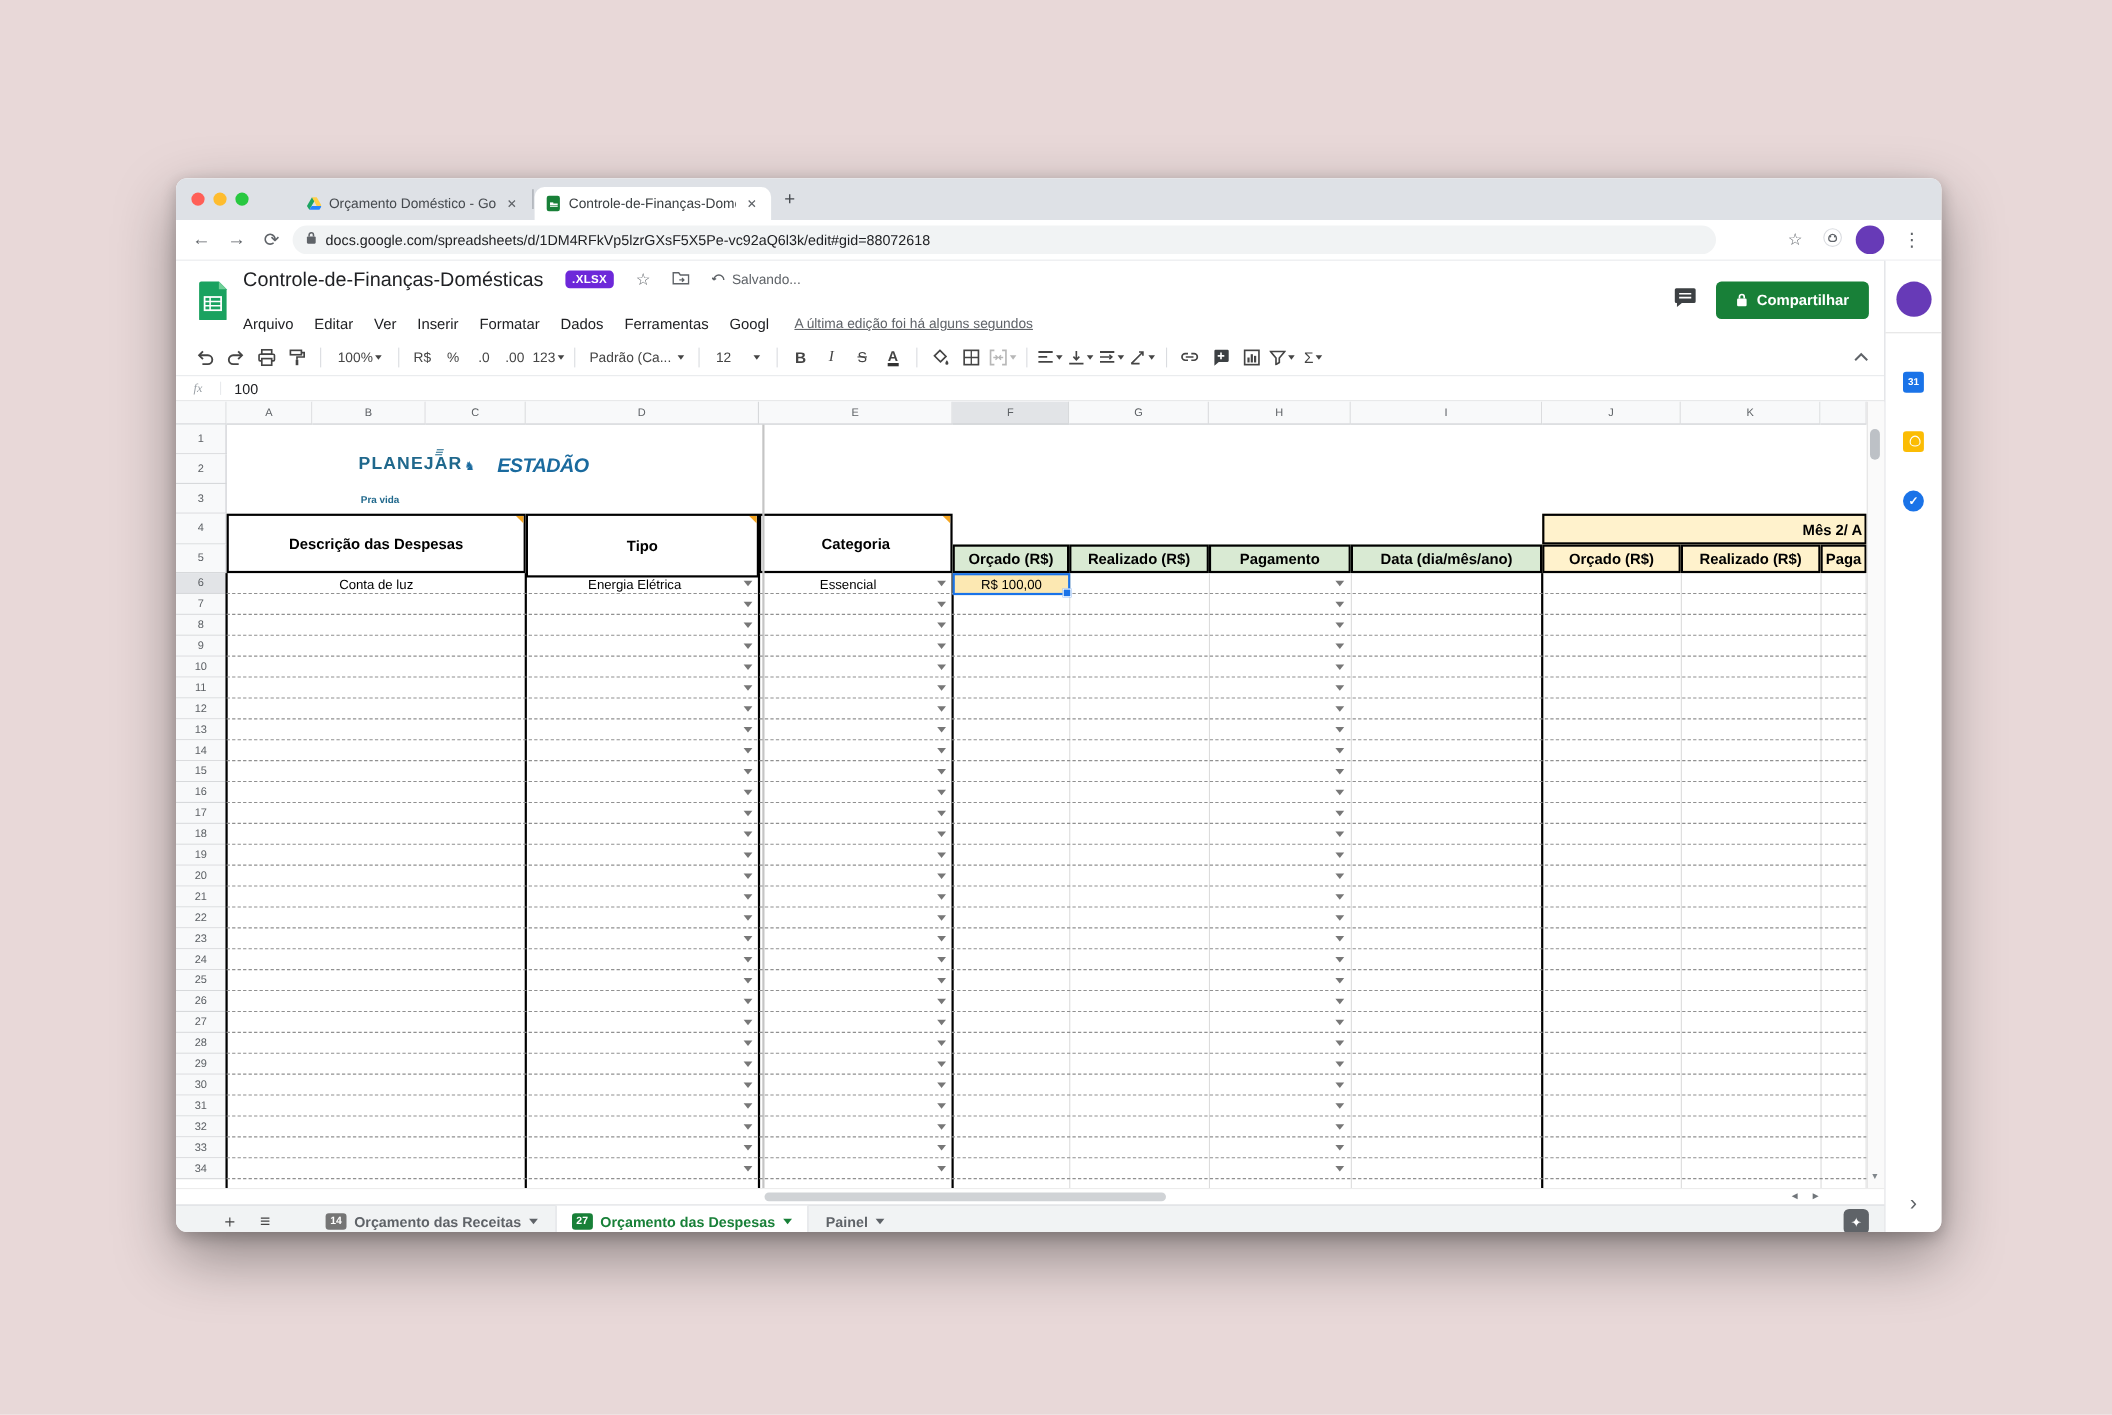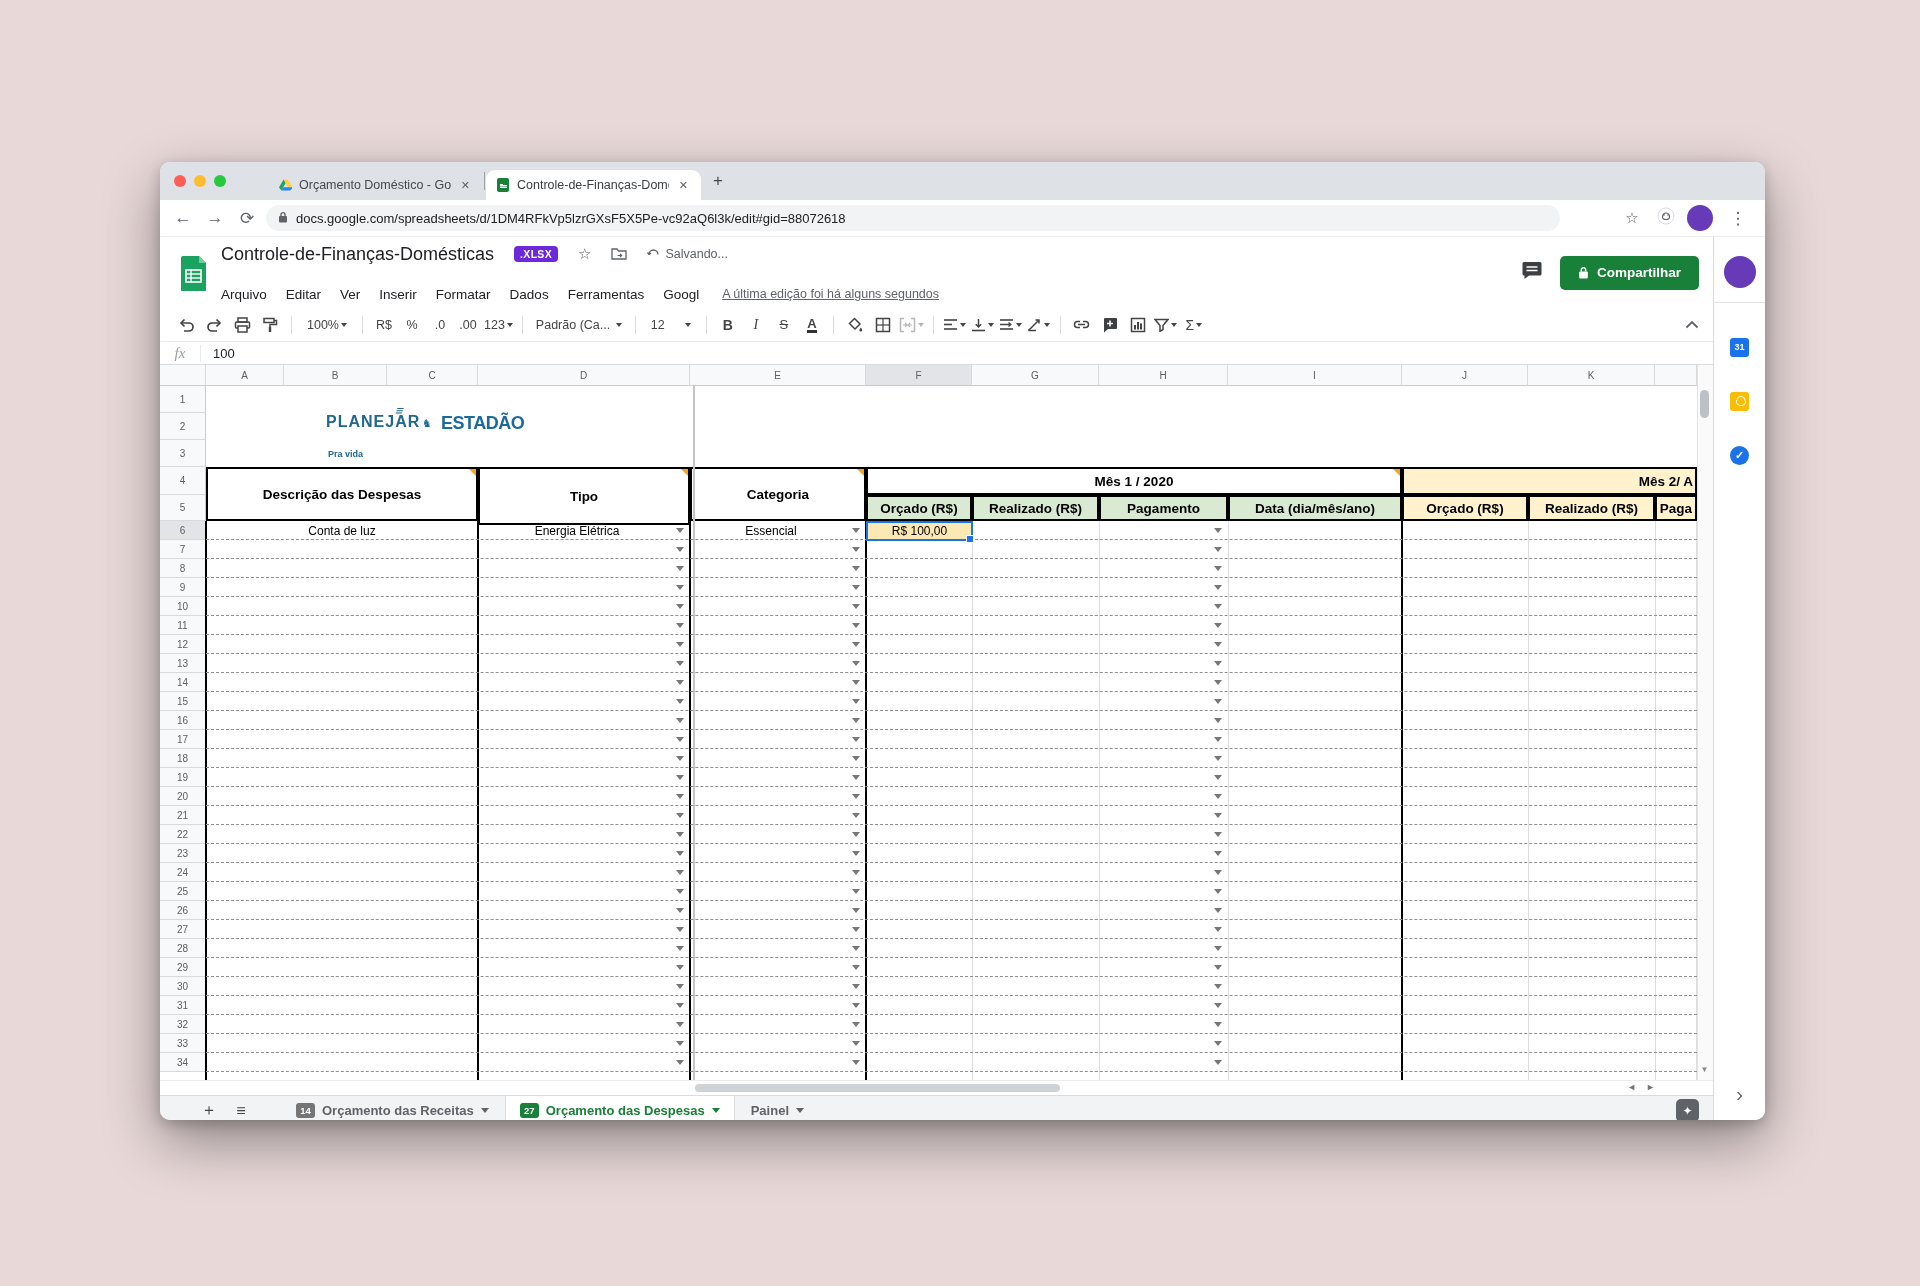--- a/index.html
+++ b/index.html
@@ -54,21 +54,21 @@
   .car{width:0;height:0;border:3.5px solid transparent;border-top:4.5px solid #444;margin-top:4px;display:inline-block;}
   .tbtxt{font-size:12.5px;color:#444;}
   .bold-b{font-weight:bold;font-size:14px;}
   .ital-i{font-style:italic;font-family:"Liberation Serif",serif;font-size:14px;}
   .strik{text-decoration:line-through;font-size:13px;}
   .acolor{font-size:13px;font-weight:bold;border-bottom:3px solid #333;line-height:13px;}
   .collapse{margin-left:auto;color:#5f6368;}
   .grayed{opacity:.38;}
   
   .fxbar{height:22px;border-top:1px solid #e8eaed;border-bottom:1px solid #d9dbdd;display:flex;align-items:center;flex:none;}
-  .fx{font-style:italic;color:#9aa0a6;font-family:"Liberation Serif",serif;font-size:15px;width:40px;text-align:center;border-right:1px solid #e8eaed;}
+  .fx{font-style:italic;color:#9aa0a6;font-family:"Liberation Serif",serif;font-size:11px;width:40px;text-align:center;border-right:1px solid #e8eaed;}
   .fxval{font-size:13px;color:#202124;padding-left:12px;}
   
   .gridwrap{position:relative;height:715px;flex:none;overflow:hidden;background:#fff;}
   .cell{position:absolute;box-sizing:border-box;overflow:hidden;}
   .colhdr{background:#f8f9fa;border-right:1px solid #d7d9db;border-bottom:1px solid #c9cccf;color:#5c6064;font-size:10px;display:flex;align-items:center;justify-content:center;}
   .colhdr.sel,.rowhdr.sel{background:#e2e4e7;}
   .rowhdr{background:#f8f9fa;border-right:1px solid #c9cccf;border-bottom:1px solid #d7d9db;color:#5c6064;font-size:10px;display:flex;align-items:center;justify-content:center;}
   .hcell{border:2px solid #000;font-weight:bold;font-size:13.5px;color:#000;display:flex;align-items:center;justify-content:center;background:#fff;}
   .hgreen{background:#d9ead3;} .hyellow{background:#fff2cc;}
   .notch::after{content:"";position:absolute;right:0;top:0;border-left:7px solid transparent;border-top:7px solid #f5a623;}
@@ -440,25 +440,24 @@
             <div class="cell rowhdr" style="left: 0px; top: 593px; width: 46px; height: 19px;">29</div>
             <div class="cell rowhdr" style="left: 0px; top: 612px; width: 46px; height: 19px;">30</div>
             <div class="cell rowhdr" style="left: 0px; top: 631px; width: 46px; height: 19px;">31</div>
             <div class="cell rowhdr" style="left: 0px; top: 650px; width: 46px; height: 19px;">32</div>
             <div class="cell rowhdr" style="left: 0px; top: 669px; width: 46px; height: 19px;">33</div>
             <div class="cell rowhdr" style="left: 0px; top: 688px; width: 46px; height: 19px;">34</div>
             <div class="logo-flag" style="left: 236px; top: 38px; width: 30px; height: 14px;">≡</div>
             <div class="logo-planejar" style="left: 166px; top: 48px; width: 130px; height: 20px;">PLANEJAR</div>
             <div class="logo-pravida" style="left: 168px; top: 84px; width: 60px; height: 12px;">Pra vida</div>
             <div class="logo-horse" style="left: 262px; top: 52px; width: 14px; height: 14px;">♞</div>
-            <div class="logo-estadao" style="left: 281px; top: 48px; width: 120px; height: 22px;">ESTADÃO</div>
+            <div class="logo-estadao" style="left: 292px; top: 48px; width: 120px; height: 22px; font-style: italic;">ESTADÃO</div>
             <div class="cell hcell notch" style="left: 46px; top: 102px; width: 272px; height: 54px;">Descrição das Despesas</div>
             <div class="cell hcell notch" style="left: 318px; top: 102px; width: 212px; height: 58px;">Tipo</div>
             <div class="cell hcell notch" style="left: 530px; top: 102px; width: 176px; height: 54px;">Categoria</div>
-            <div class="cell hcell notch" style="left: 706px; top: 102px; width: 536px; height: 28px;">Mês 1 / 2020</div>
             <div class="cell hcell hyellow" style="left: 1242px; top: 102px; width: 295px; height: 28px; justify-content: flex-end; padding-right: 2px;">Mês 2/ A</div>
             <div class="cell hcell hgreen" style="left: 706px; top: 130px; width: 106px; height: 26px;">Orçado (R$)</div>
             <div class="cell hcell hgreen" style="left: 812px; top: 130px; width: 127px; height: 26px;">Realizado (R$)</div>
             <div class="cell hcell hgreen" style="left: 939px; top: 130px; width: 129px; height: 26px;">Pagamento</div>
             <div class="cell hcell hgreen" style="left: 1068px; top: 130px; width: 174px; height: 26px;">Data (dia/mês/ano)</div>
             <div class="cell hcell hyellow" style="left: 1242px; top: 130px; width: 126px; height: 26px;">Orçado (R$)</div>
             <div class="cell hcell hyellow" style="left: 1368px; top: 130px; width: 127px; height: 26px;">Realizado (R$)</div>
             <div class="cell hcell hyellow" style="left: 1495px; top: 130px; width: 42px; height: 26px;">Paga</div>
             <div class="vline" style="left: 45px; top: 156px; width: 2px; height: 559px;"></div>
             <div class="vline" style="left: 317px; top: 156px; width: 2px; height: 559px;"></div>

